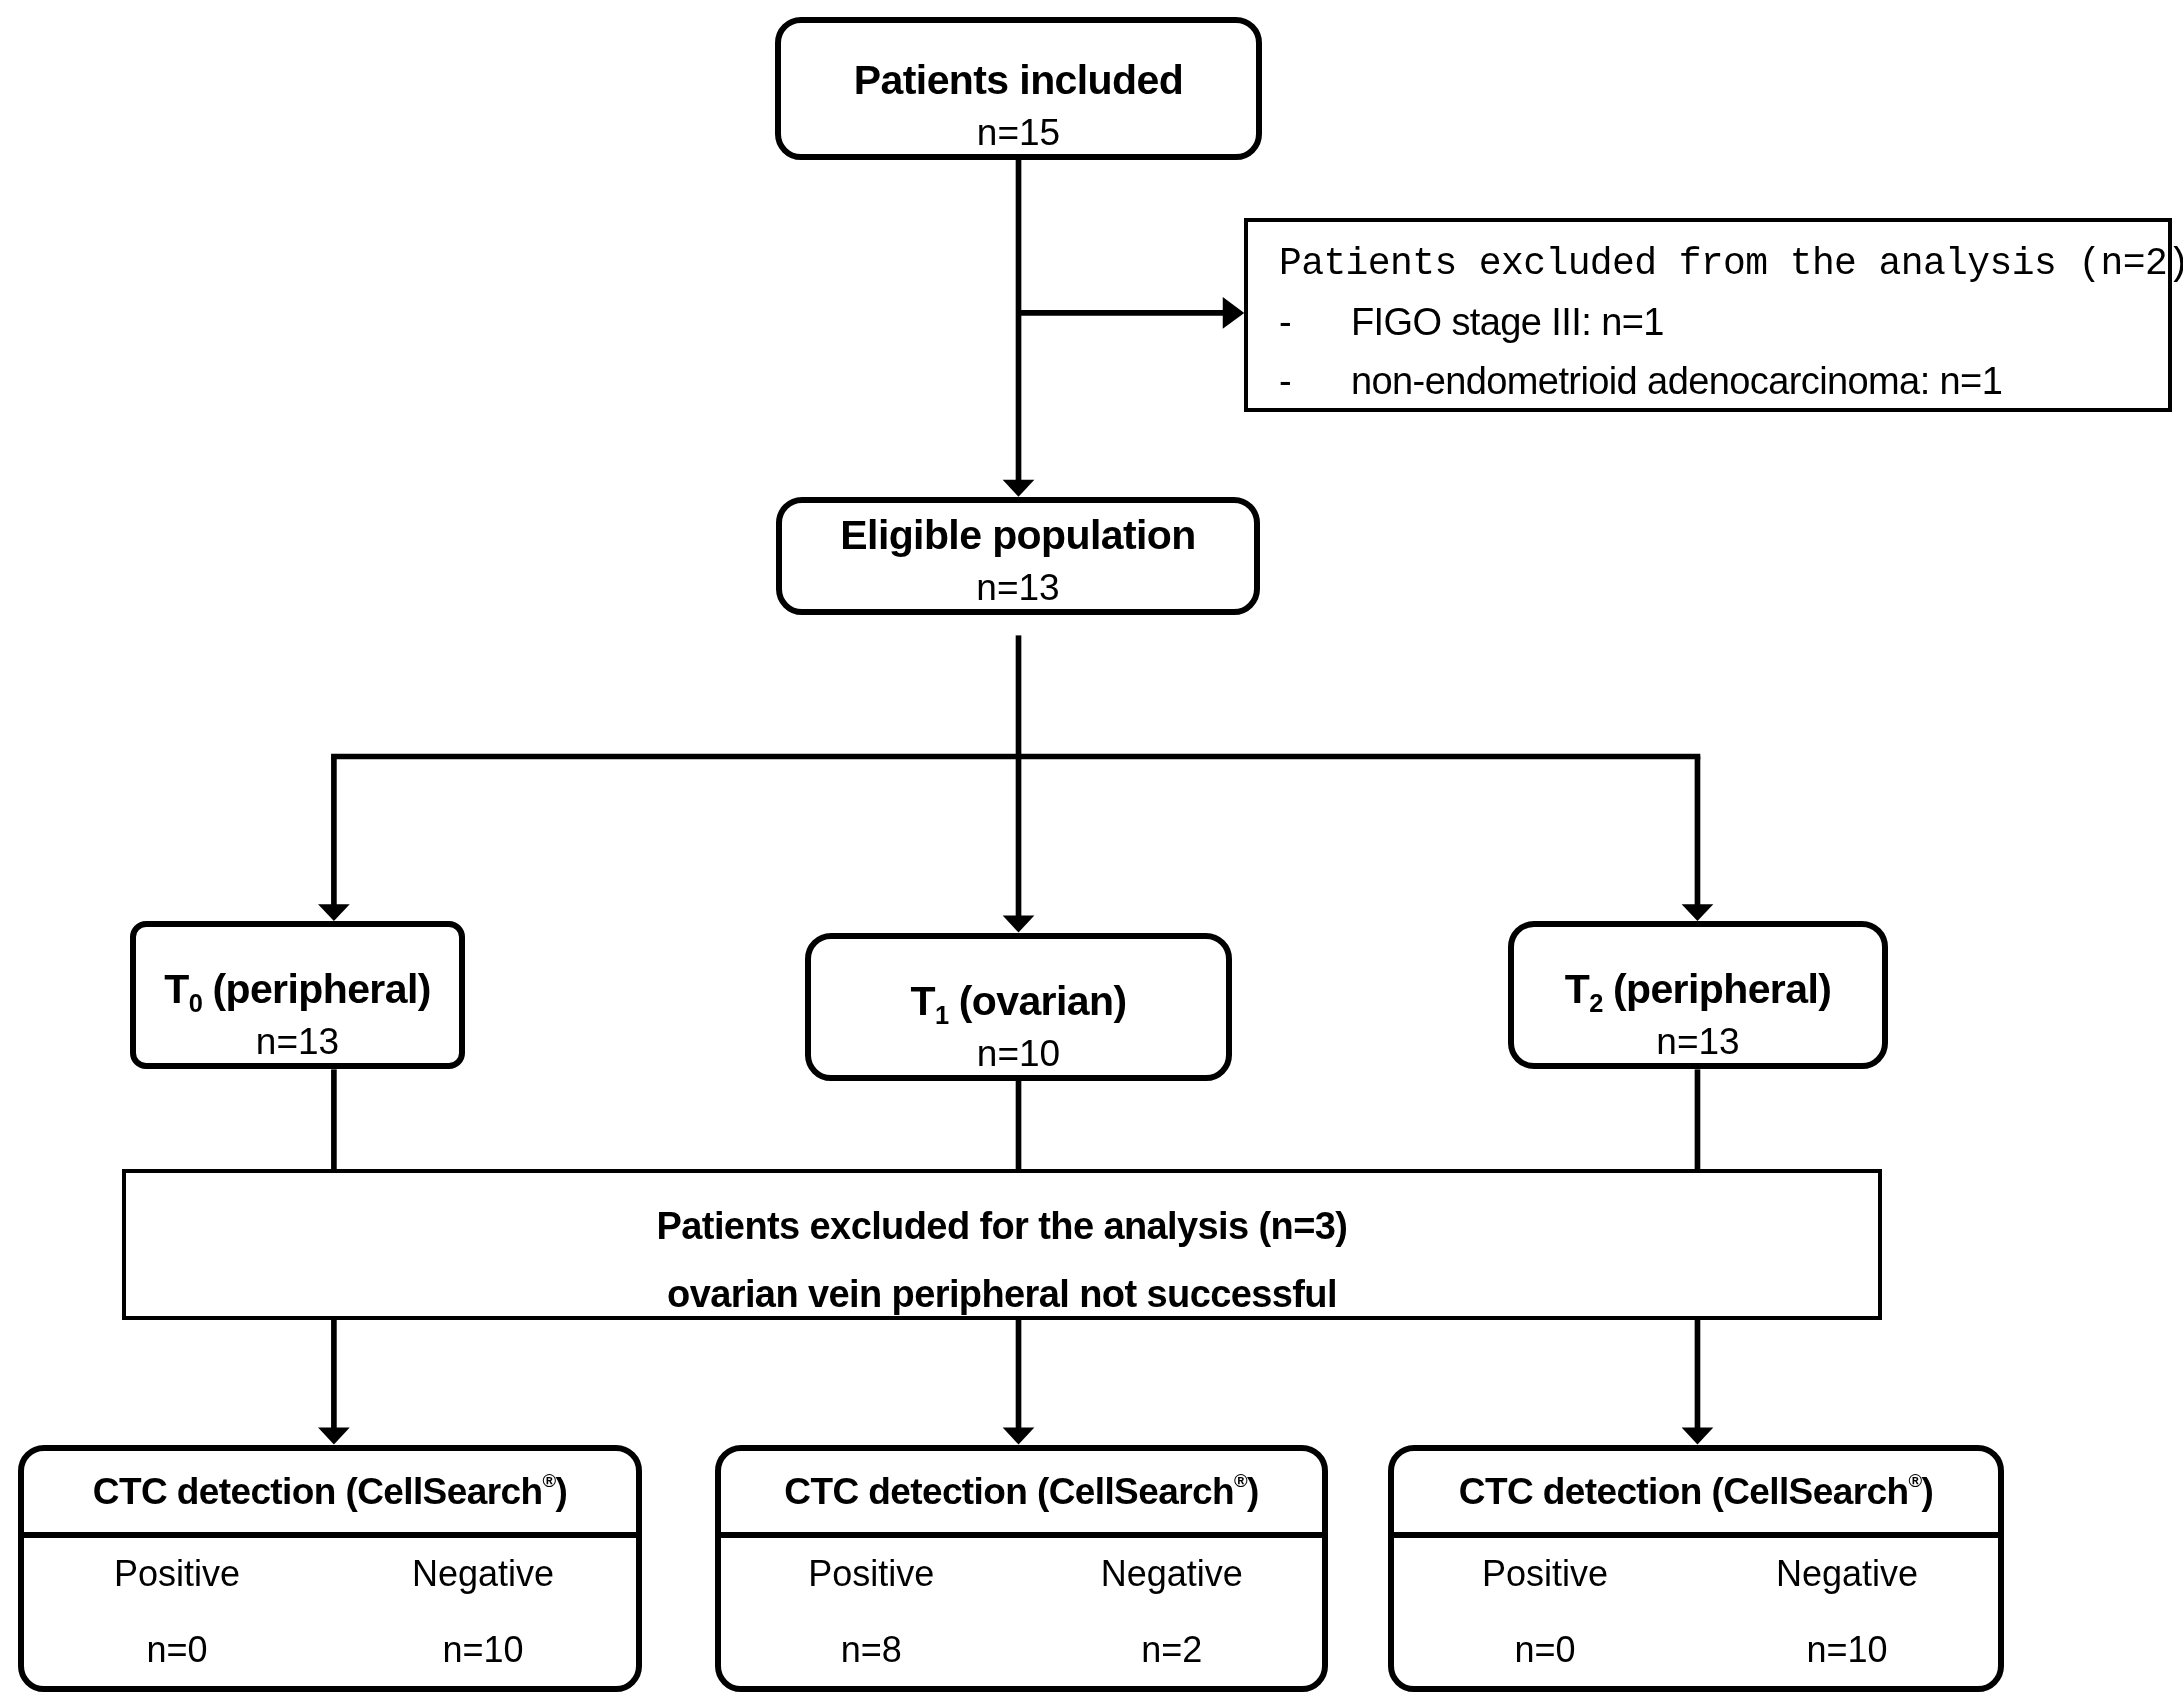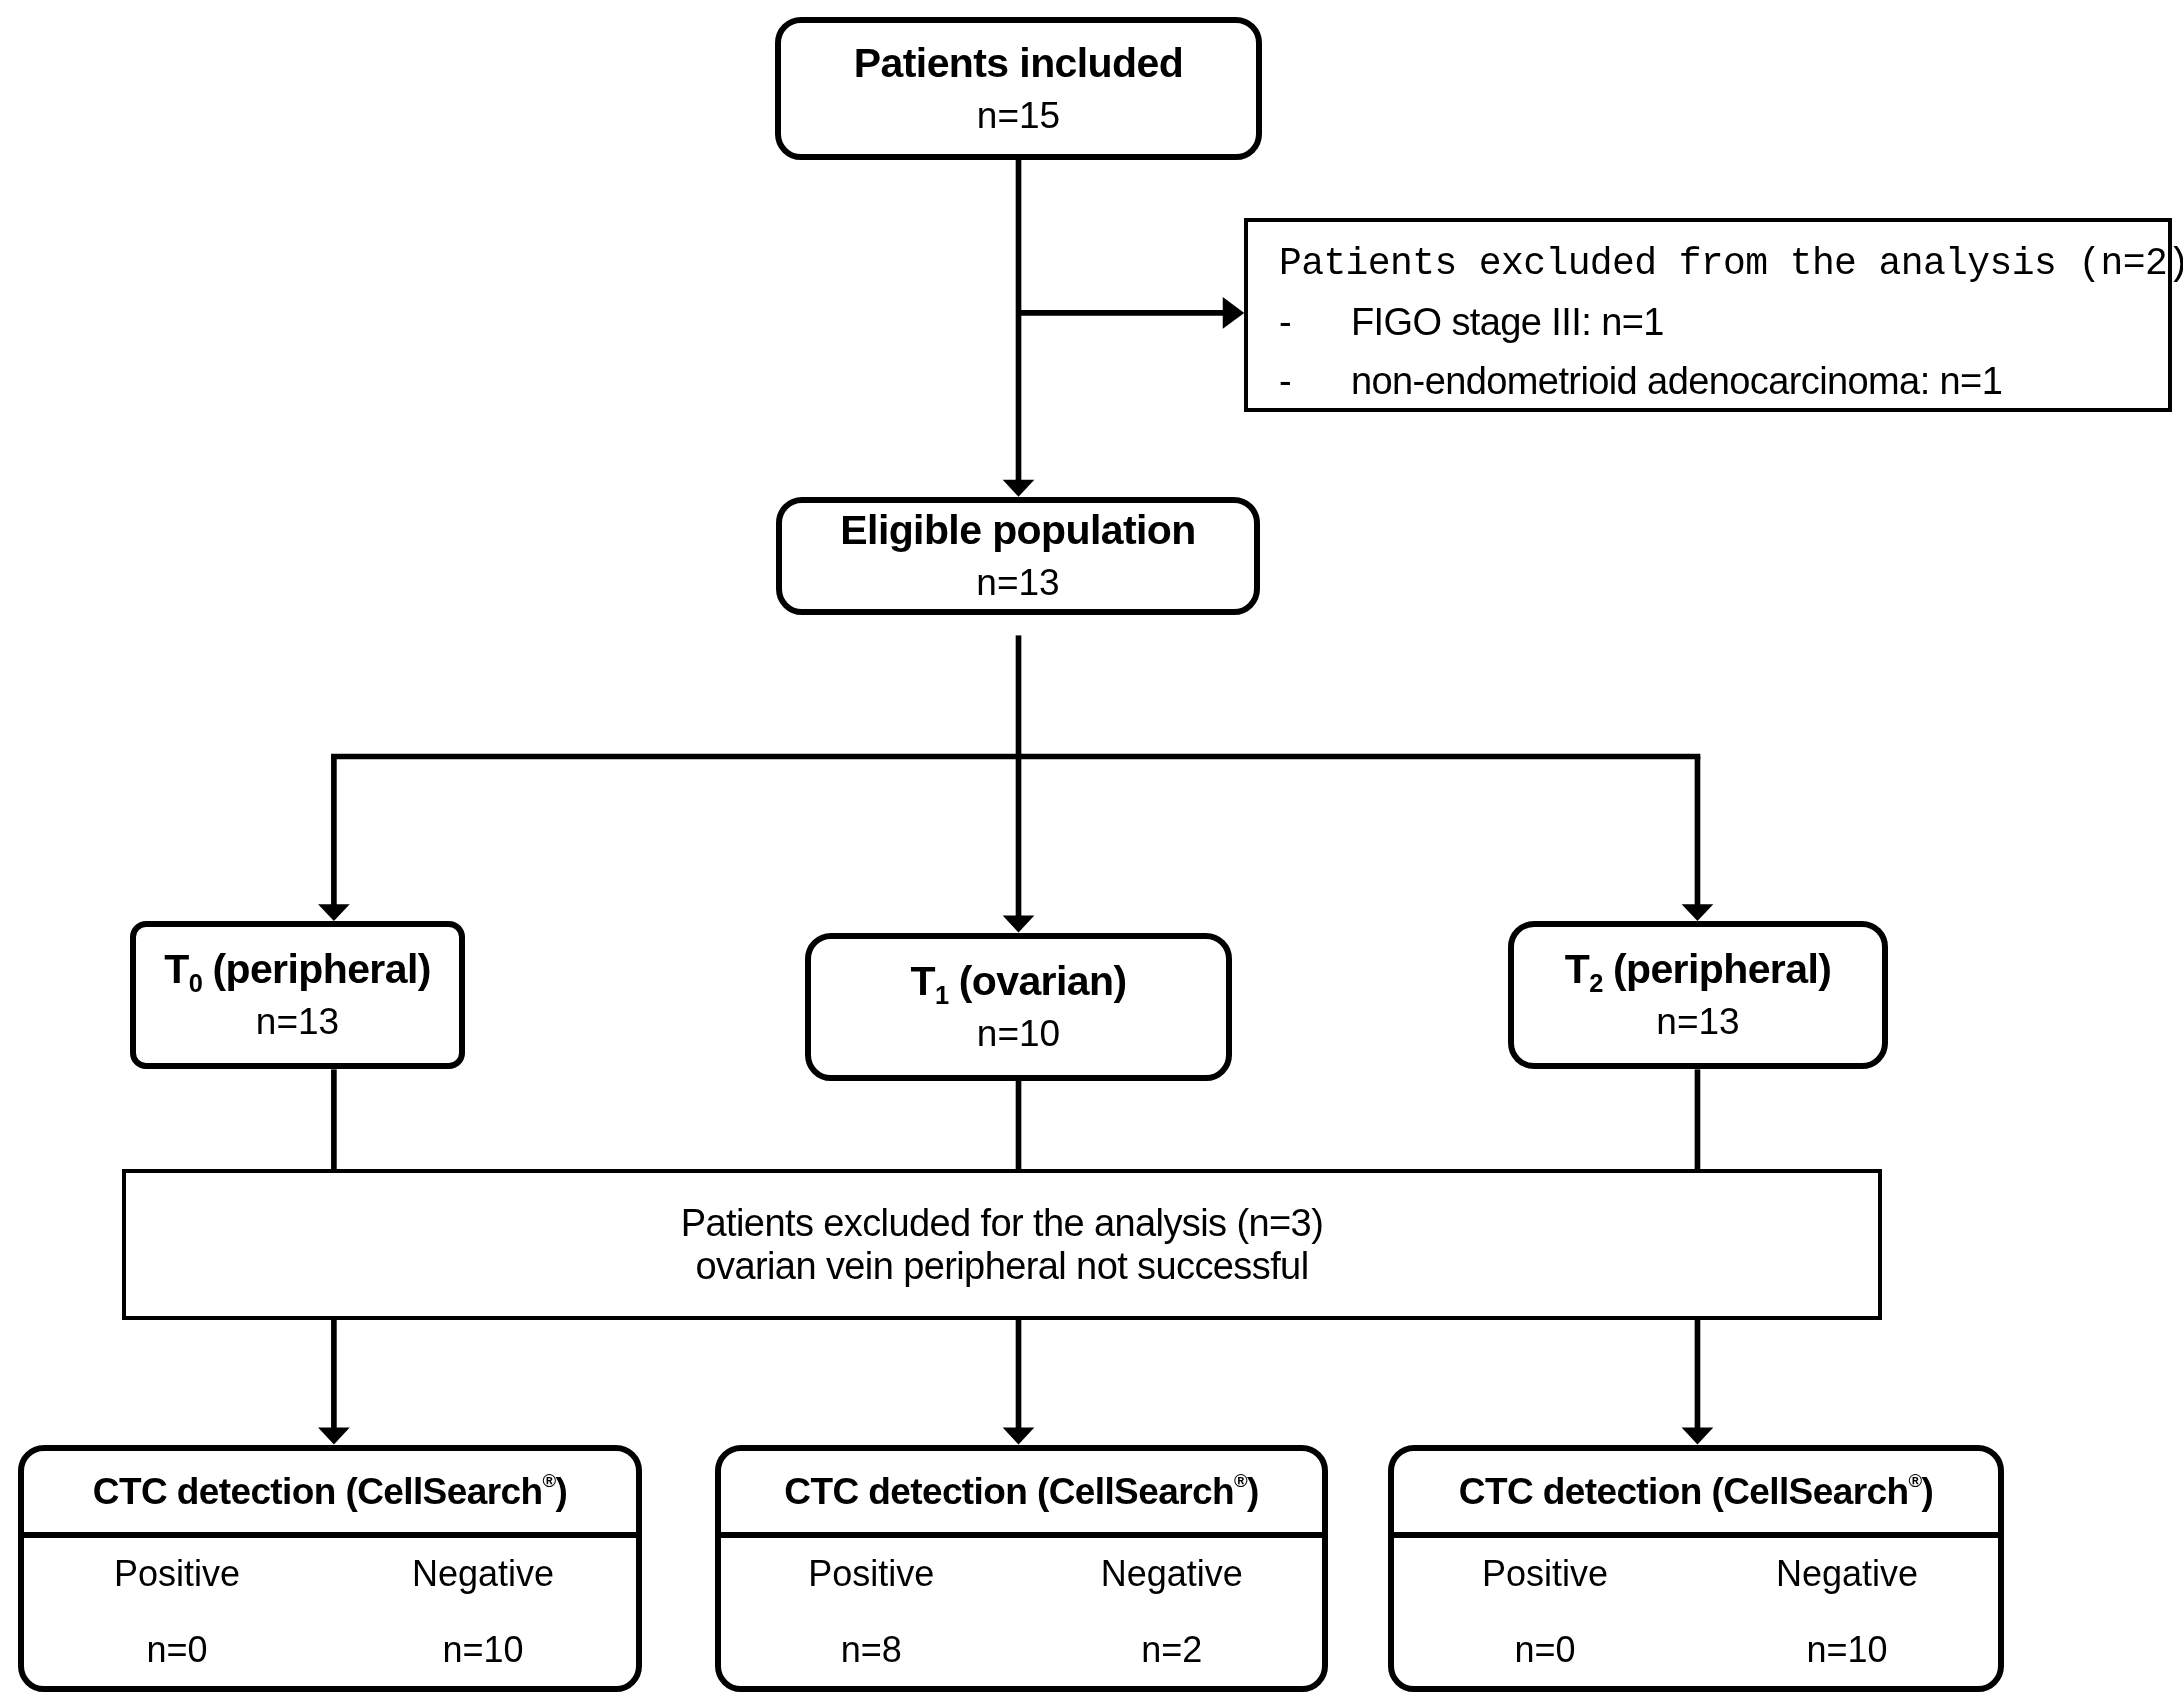--- a/index.html
+++ b/index.html
@@ -7,21 +7,21 @@
     width: 2183px; height: 1694px;
     background: #ffffff;
     font-family: "Liberation Sans", "DejaVu Sans", sans-serif;
     color: #000000;
   }
   .canvas { position: relative; width: 2183px; height: 1694px; background: #ffffff; overflow: hidden; }
   .wires { position: absolute; left: 0; top: 0; width: 2183px; height: 1694px; }
 
   .box {
     position: absolute; background: #ffffff; box-sizing: border-box;
-    display: flex; flex-direction: column; align-items: center; justify-content: center;
+    display: flex; flex-direction: column; align-items: center; justify-content: flex-end;
     text-align: center;
   }
   .rounded { border: 6.2px solid #000000; border-radius: 26px; }
   .square  { border: 4.5px solid #000000; }
 
   .node-title { font-weight: bold; font-size: 41px; line-height: 1.12; letter-spacing: -0.6px; }
   .node-n     { font-size: 37px; line-height: 1.1; margin-top: 9px; }
 
   .node-title sub { font-size: 0.62em; line-height: 0; }
   .arm-rest { margin-left: 10.2px; }
@@ -29,21 +29,21 @@
   
   .ex-top {
     align-items: flex-start; justify-content: flex-start; text-align: left;
     padding: 12.4px 17px 0 31px; font-size: 38px; letter-spacing: -0.6px;
   }
   .ex-heading { line-height: 59px; white-space: nowrap; font-family: Liberation Mono, monospace; }
   .ex-item { display: flex; line-height: 59px; white-space: nowrap; }
   .ex-bullet { width: 72px; flex: none; }
 
   
-  .ex-mid { font-size: 38px; letter-spacing: -0.6px; line-height: 43px; }
+  .ex-mid { font-size: 38px; letter-spacing: -0.6px; gap: 25px; line-height: 43px; font-weight: bold; }
 
   
   .ctc { display: block; }
   .ctc-title {
     position: absolute; left: 0; right: 0; top: 0; height: 81px;
     display: flex; align-items: center; justify-content: center;
     font-weight: bold; font-size: 37px; letter-spacing: -0.6px; white-space: nowrap;
   }
   .ctc-title sup.reg { font-size: 0.5em; line-height: 0; position: relative; top: -0.55em; }
   .ctc-divider { position: absolute; left: 0; right: 0; top: 81px; height: 5.7px; background: #000000; }

